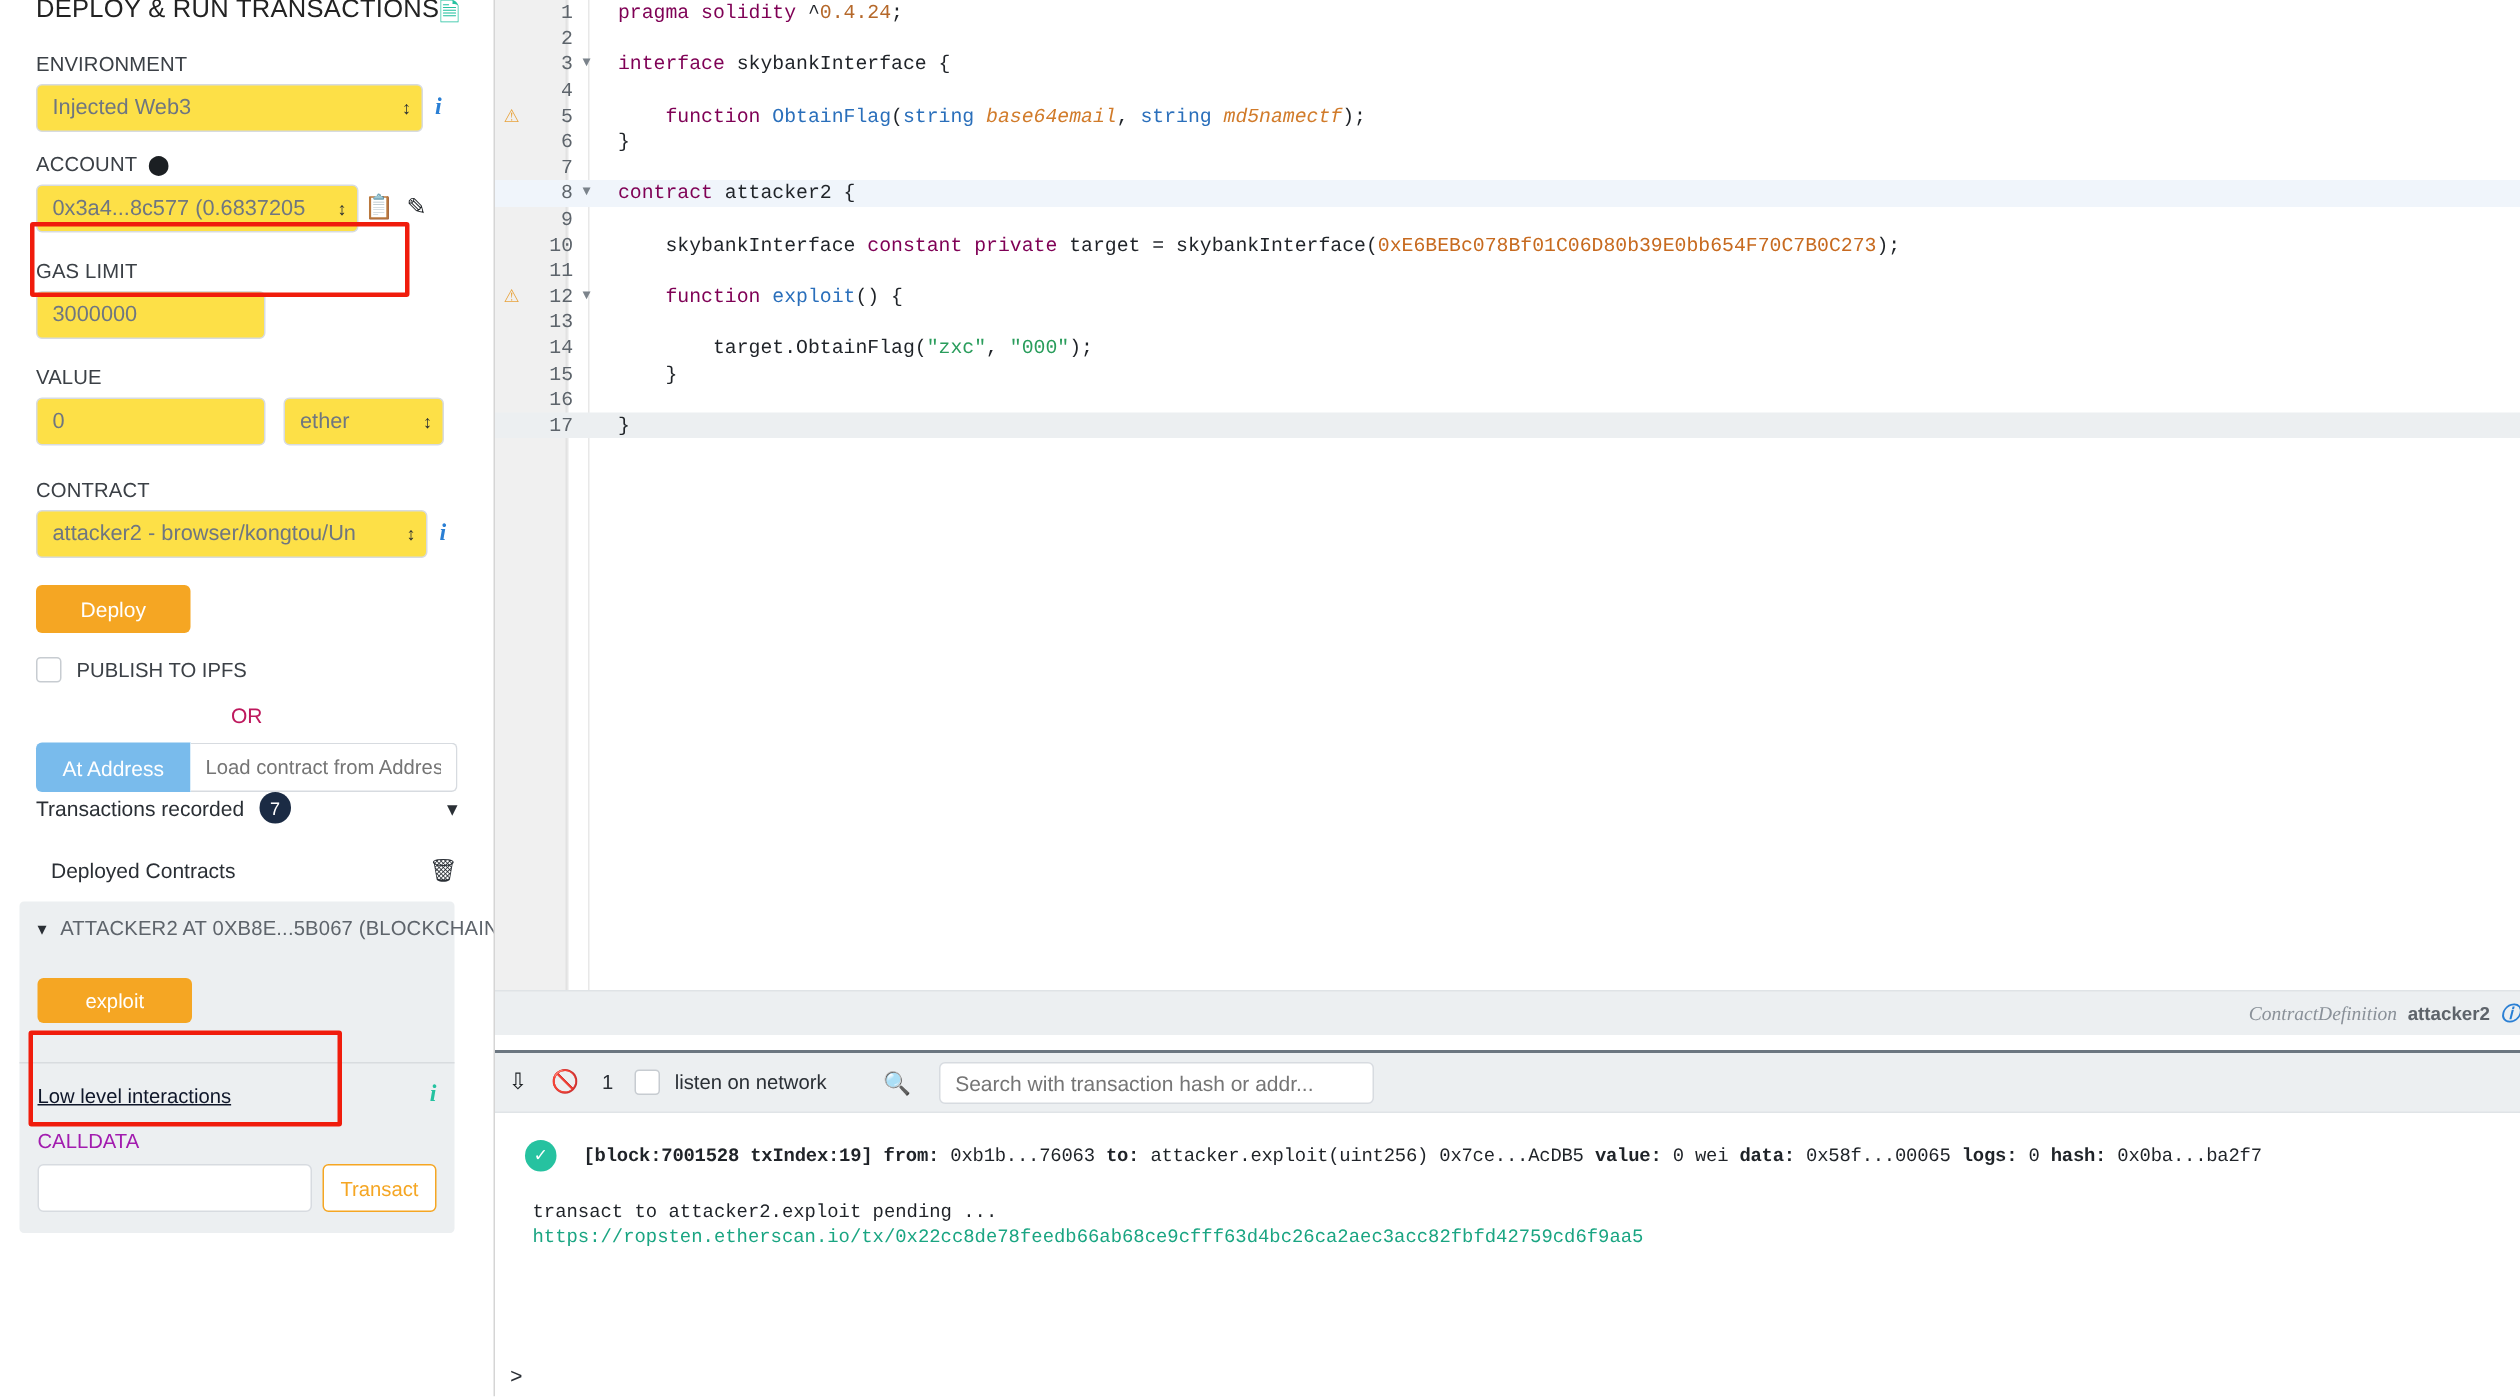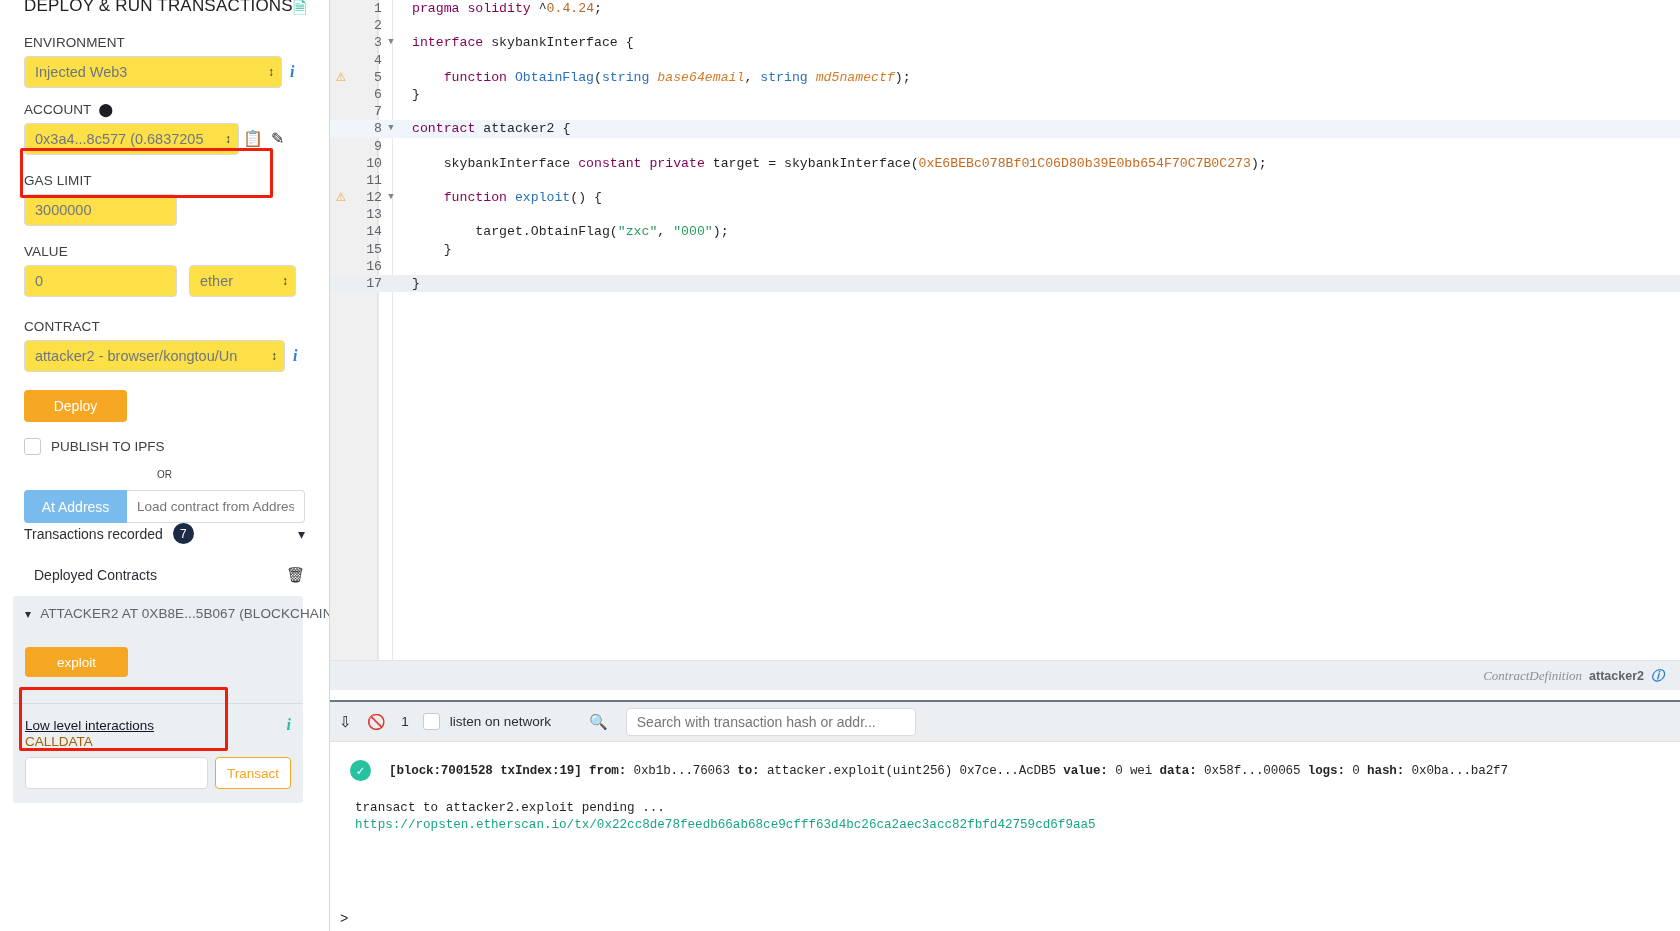--- a/index.html
+++ b/index.html
@@ -74,21 +74,21 @@
   #contract-select { width: 261px; }
 
   .btn-deploy {
     margin-top: 18px; height: 32px; width: 103px;
     background: #f5a623; color: #fff; border: none; border-radius: 4px;
     font-size: 14px; cursor: pointer; font-family: "Liberation Sans", sans-serif;
   }
   .ipfs-row { display: flex; align-items: center; gap: 10px; margin-top: 16px; }
   .chk { width: 17px; height: 17px; border: 1px solid #c7ccd1; border-radius: 3px; background:#fff; }
   .ipfs-label { font-size: 13.5px; color: #3b4046; }
-  .or { text-align: center; font-size: 10px; color: #404040; margin-top: 14px; }
+  .or { text-align: center; font-size: 14px; color: #be185d; margin-top: 14px; }
 
   .ataddr-row { display: flex; margin-top: 10px; }
   .btn-ataddr {
     width: 104px; height: 33px; background: #79bbec; color: #fff;
     border: none; border-radius: 4px 0 0 4px; font-size: 14px; cursor: pointer;
     font-family: "Liberation Sans", sans-serif;
   }
   .ataddr-input {
     width: 178px; height: 33px; border: 1px solid #d7dbe0; border-left: none;
     border-radius: 0 4px 4px 0; padding: 0 10px; font-size: 13.5px; color: #6f7680;
@@ -116,21 +116,21 @@
                color: #5e646b; letter-spacing: .1px; white-space: nowrap; }
   .inst-caret { font-size: 12px; color: #2a2f35; }
   .btn-exploit {
     margin-top: 26px; width: 103px; height: 30px;
     background: #f5a623; color: #fff; border: none; border-radius: 4px;
     font-size: 13.5px; cursor: pointer; font-family: "Liberation Sans", sans-serif;
   }
   .lowlevel-sep { border-top: 1px solid #d8dcdf; margin: 26px -12px 0 -12px; }
   .lowlevel-row { display: flex; align-items: center; margin-top: 12px; }
   .lowlevel-label { font-size: 13.5px; color: #0f172a; text-decoration: underline; }
-  .calldata-label { font-size: 13.5px; color: #a16207; }
+  .calldata-label { font-size: 13.5px; color: #a21caf; margin-top: 14px; }
   .calldata-row { display: flex; margin-top: 8px; }
   .calldata-input {
     width: 187px; height: 32px; border: 1px solid #d7dbe0; border-radius: 4px;
     outline: none; background: #fff; font-family: "Liberation Sans", sans-serif;
   }
   .btn-transact {
     margin-left: 7px; width: 88px; height: 32px; background: #fff;
     border: 1px solid #f5a623; color: #f5a623; border-radius: 4px;
     font-size: 13.5px; cursor: pointer; font-family: "Liberation Sans", sans-serif;
   }
@@ -169,21 +169,21 @@
   .num{ color: #b5682a; }
   .str{ color: #2a9d5c; }
   .par{ color: #d17b2a; font-style: italic; }
   .op { color: #1f2328; }
   .nm { color: #1f2328; margin-top: 40px; }
   .hx { color: #c76a1f; }
 
   .editor-status {
     height: 30px; background: #eceff1; border-top: 1px solid #dfe3e6;
     display: flex; align-items: center; justify-content: flex-end;
-    padding-right: 16px; font-size: 13px; color: #8a9199; gap: 7px;
+    padding-right: 0; font-size: 13px; color: #8a9199; gap: 7px;
     font-family: "Liberation Serif", serif;
   }
   .editor-status .es-type { font-style: italic; }
   .editor-status .es-name { color: #5e646b; font-weight: bold; font-family: "Liberation Sans", sans-serif; font-size: 12.5px; }
   .editor-status .es-i { color: #2a7fd4; font-weight: bold; font-style: italic; }
 
   
   #terminal { flex: 1; background: #fff; display: flex; flex-direction: column;
               border-top: 2px solid #6b7680; }
   .term-toolbar {

